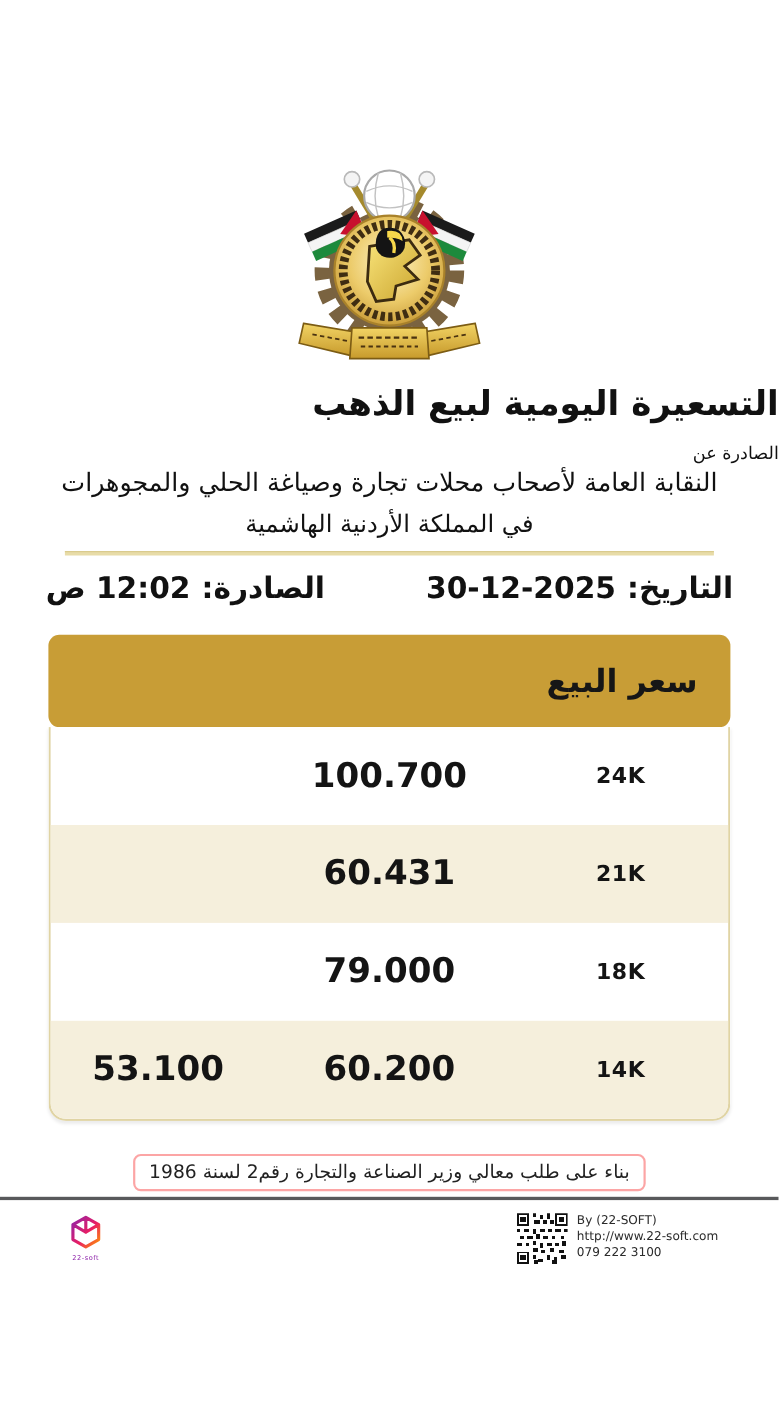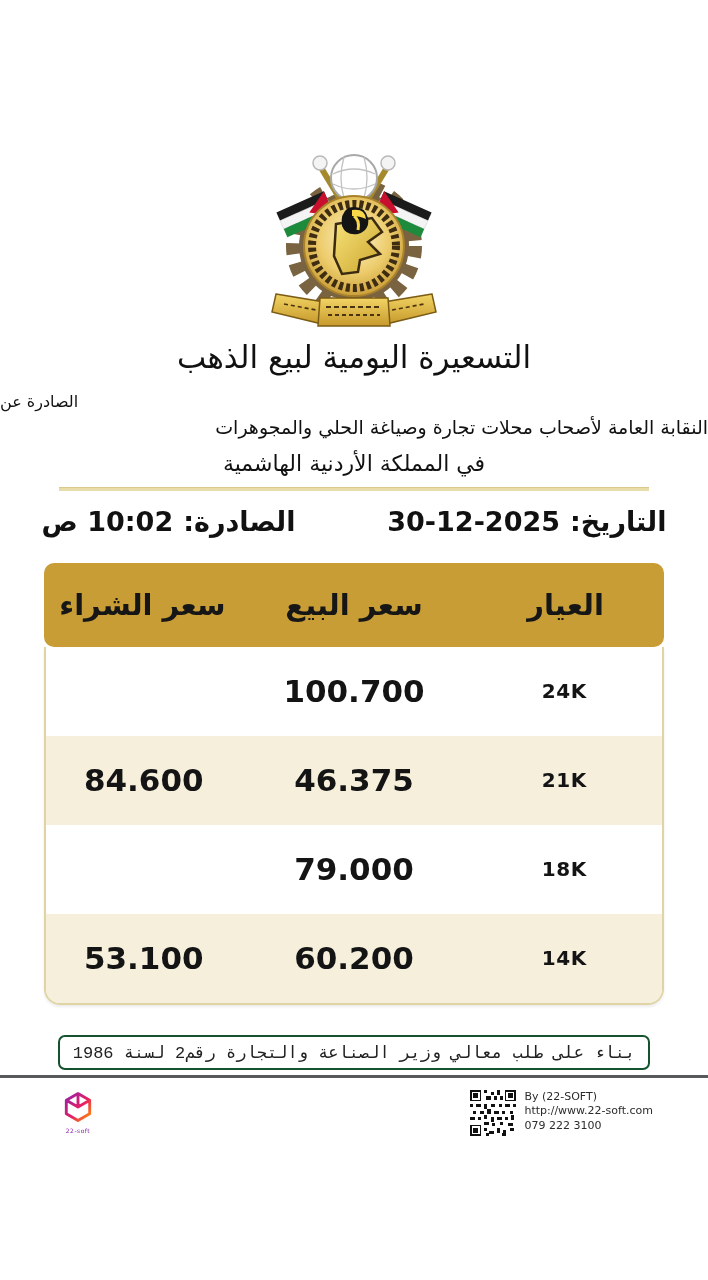--- a/index.html
+++ b/index.html
@@ -9,25 +9,25 @@
     margin:0 auto;
     background:#ffffff;
     font-family:"DejaVu Sans", sans-serif;
     color:#111;
     overflow:hidden;
   }
   
   .emblem-wrap{width:180px;margin:146px auto 0;display:block;}
   
   .title{
-    text-align:center;font-size:31px;font-weight:400;
-    margin-top:4px;line-height:1.15;direction:rtl;
-  }
-  .issued-by{text-align:left;font-size:16px;margin-top:16px;direction:rtl;}
-  .organization{font-size:19px;margin-top:5px;direction:rtl;white-space:nowrap;}
+    text-align:right;font-size:31px;font-weight:700;
+    margin-top:14px;line-height:1.15;direction:rtl;
+  }
+  .issued-by{text-align:right;font-size:16px;margin-top:16px;direction:rtl;}
+  .organization{text-align:center;font-size:23px;margin-top:5px;direction:rtl;white-space:nowrap;}
   .country{text-align:center;font-size:22px;margin-top:13px;direction:rtl;}
   .gold-rule{
     width:590px;height:3px;margin:11px auto 0;
     background:#e8dca8;border-top:1px solid #d9c98a;
   }
   
   .date-row{
     width:625px;margin:15px auto 0;
     display:flex;justify-content:space-between;align-items:baseline;
     direction:rtl;font-weight:700;font-size:27px;
@@ -50,22 +50,22 @@
   .pt-row{
     height:89px;display:grid;grid-template-columns:1fr 1.15fr 1fr;
     align-items:center;text-align:center;
     font-size:31px;font-weight:700;color:#141414;
   }
   .pt-row.alt{background:#f5efdc;}
   .pt-row .karat{font-size:20px;letter-spacing:0.5px;}
   
   .note-box{
     width:fit-content;margin:30px auto 0;
-    border:2px solid #14532d;border-radius:7px;
-    padding:5px 13px;font-size:17px;direction:rtl;color:#222;font-family:Liberation Mono, monospace;
+    border:2px solid #fca5a5;border-radius:7px;
+    padding:5px 13px;font-size:17px;direction:rtl;color:#222;
   }
   .dark-rule{width:708px;height:3px;background:#58595b;margin-top:5px;}
   
   .footer{
     display:flex;justify-content:space-between;align-items:flex-start;
     padding:12px 55px 0 55px;
   }
   .softlogo{display:flex;flex-direction:column;align-items:center;width:46px;}
   .softlogo-caption{font-size:6px;color:#8e24aa;margin-top:1px;letter-spacing:0.5px;}
   .qrblock{display:flex;gap:8px;align-items:flex-start;}
@@ -155,39 +155,36 @@
 
   <div class="gold-rule"></div>
 
   <div class="date-row">
     <div class="pair">
       <span>التاريخ:</span>
       <span>30-12-2025</span>
     </div>
     <div class="pair">
       <span>الصادرة:</span>
-      <span>10:02 ص</span>
+      <span>12:02 ص</span>
     </div>
   </div>
 
   <div class="price-table">
     <div class="pt-header">
-      <div>العيار</div>
       <div>سعر البيع</div>
-      <div>سعر الشراء</div>
     </div>
     <div class="pt-body">
       <div class="pt-row">
         <div class="karat">24K</div>
         <div>100.700</div>
       </div>
       <div class="pt-row alt">
         <div class="karat">21K</div>
-        <div>46.375</div>
-        <div>84.600</div>
+        <div>60.431</div>
       </div>
       <div class="pt-row">
         <div class="karat">18K</div>
         <div>79.000</div>
       </div>
       <div class="pt-row alt">
         <div class="karat">14K</div>
         <div>60.200</div>
         <div>53.100</div>
       </div>

